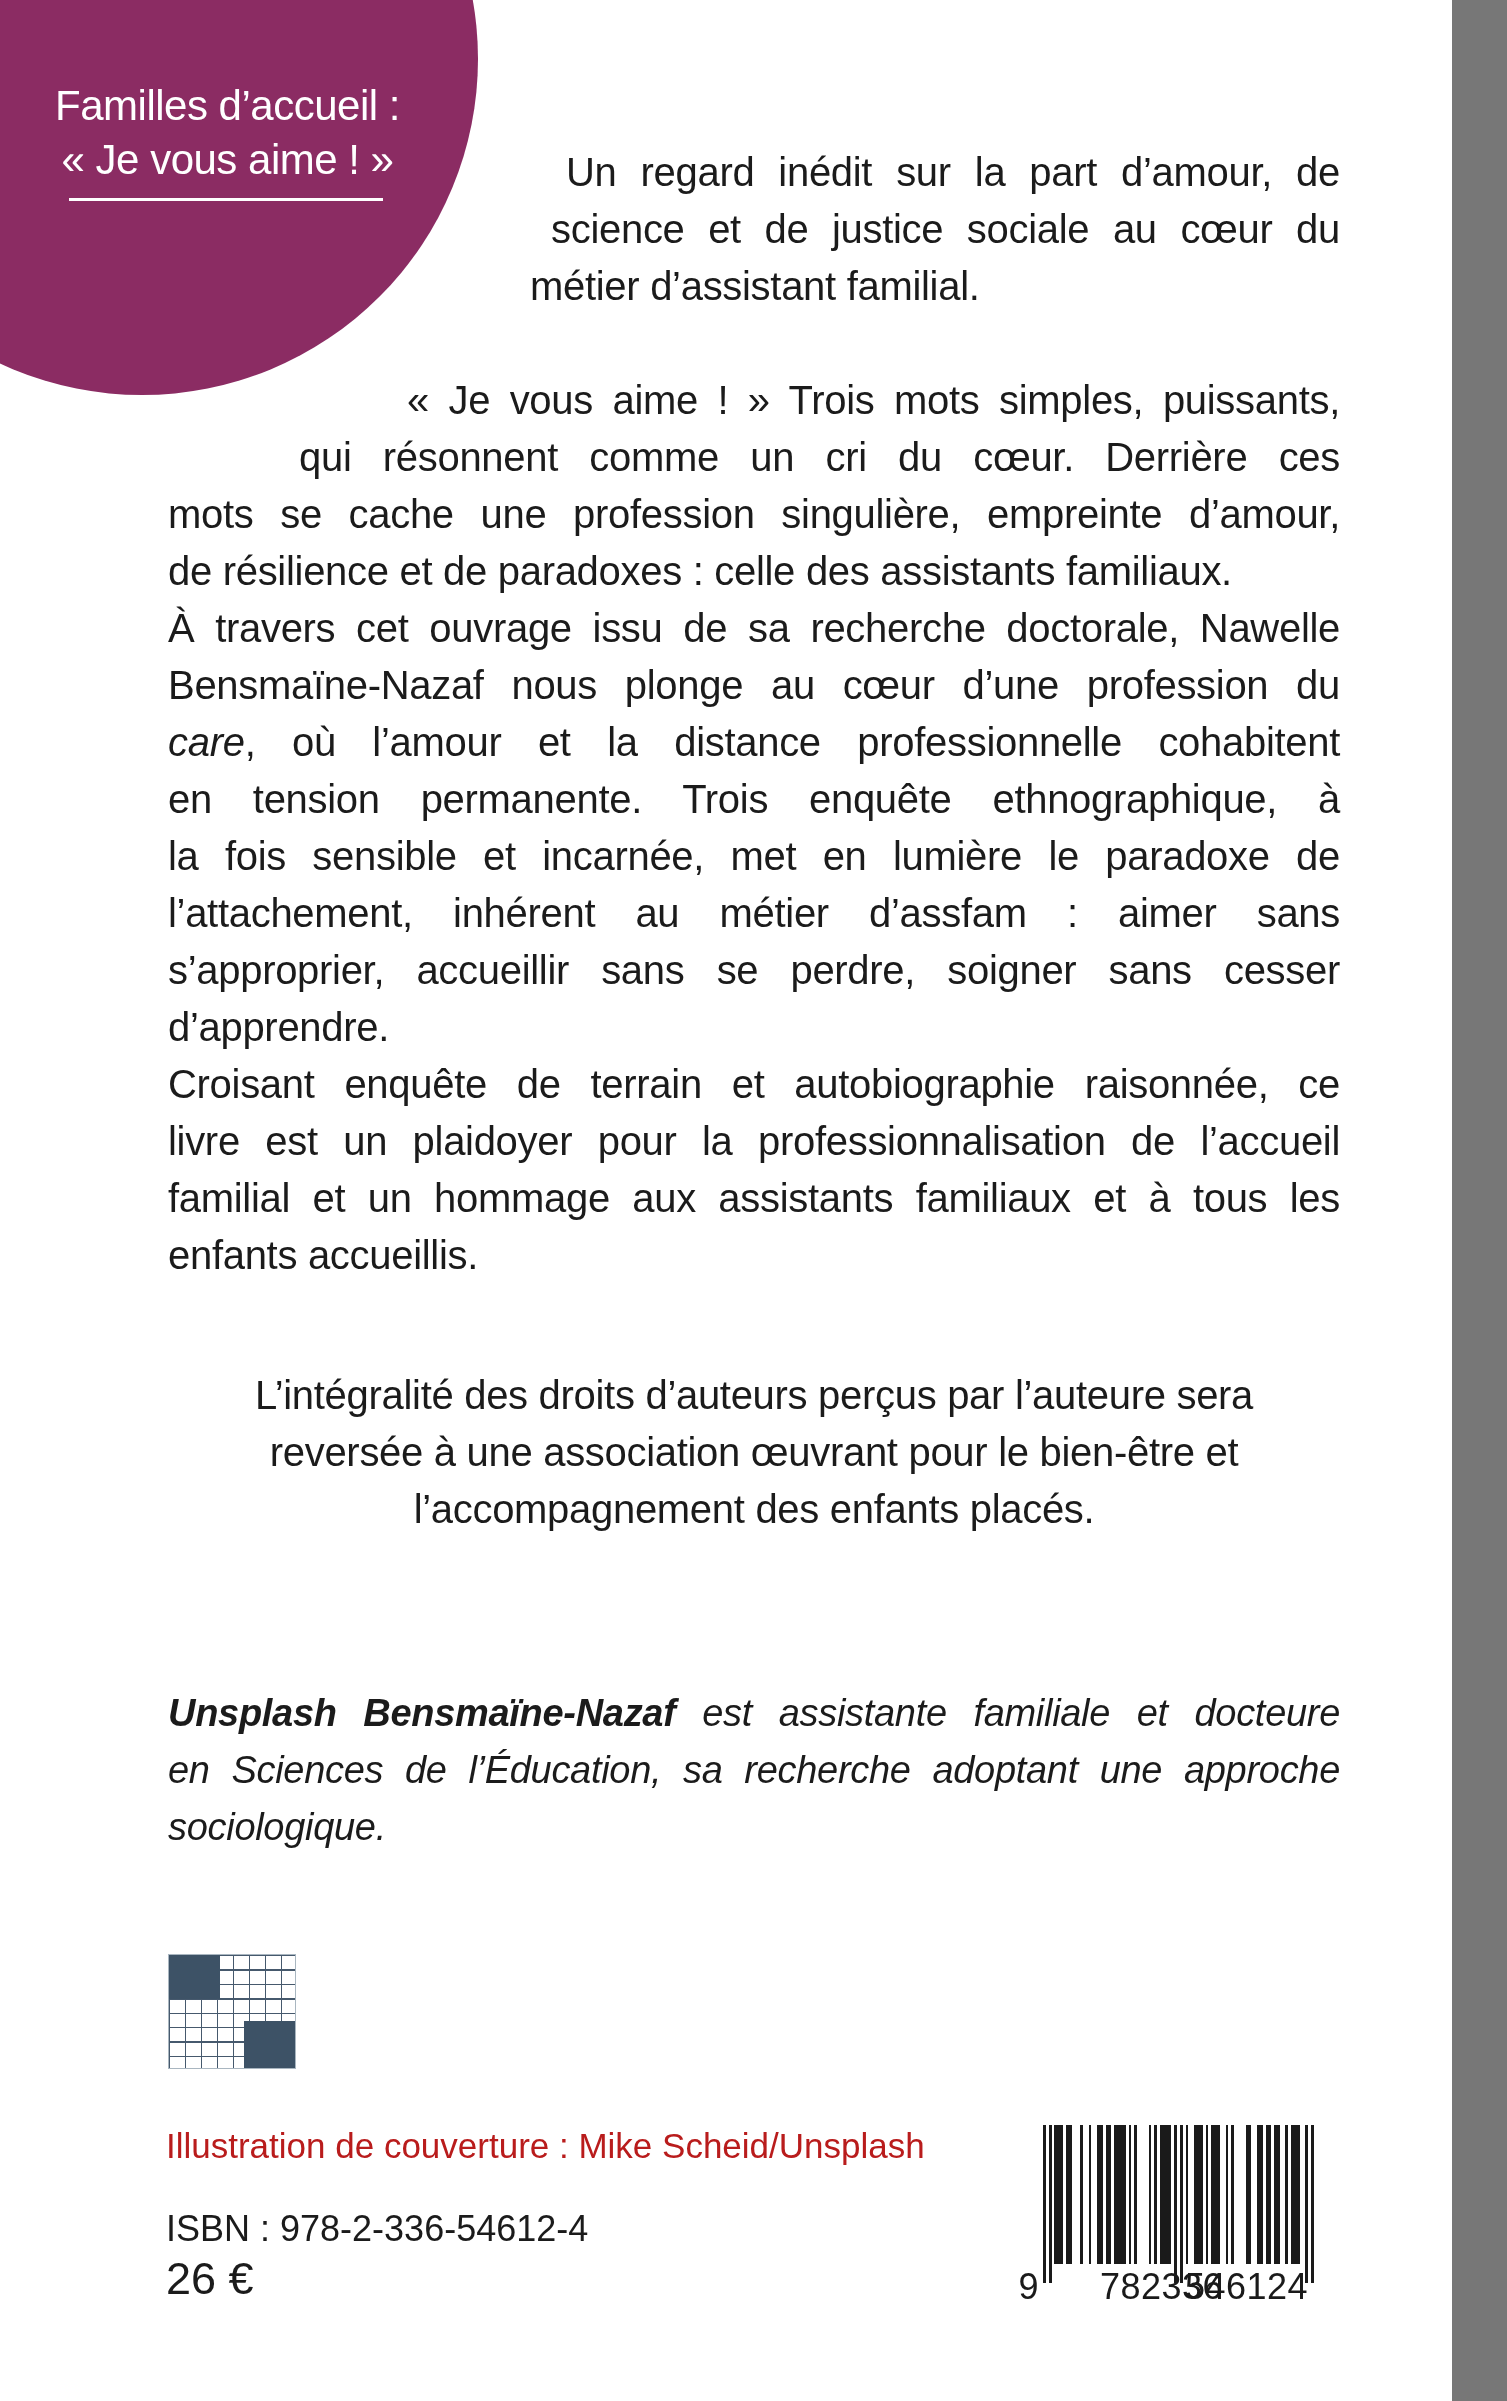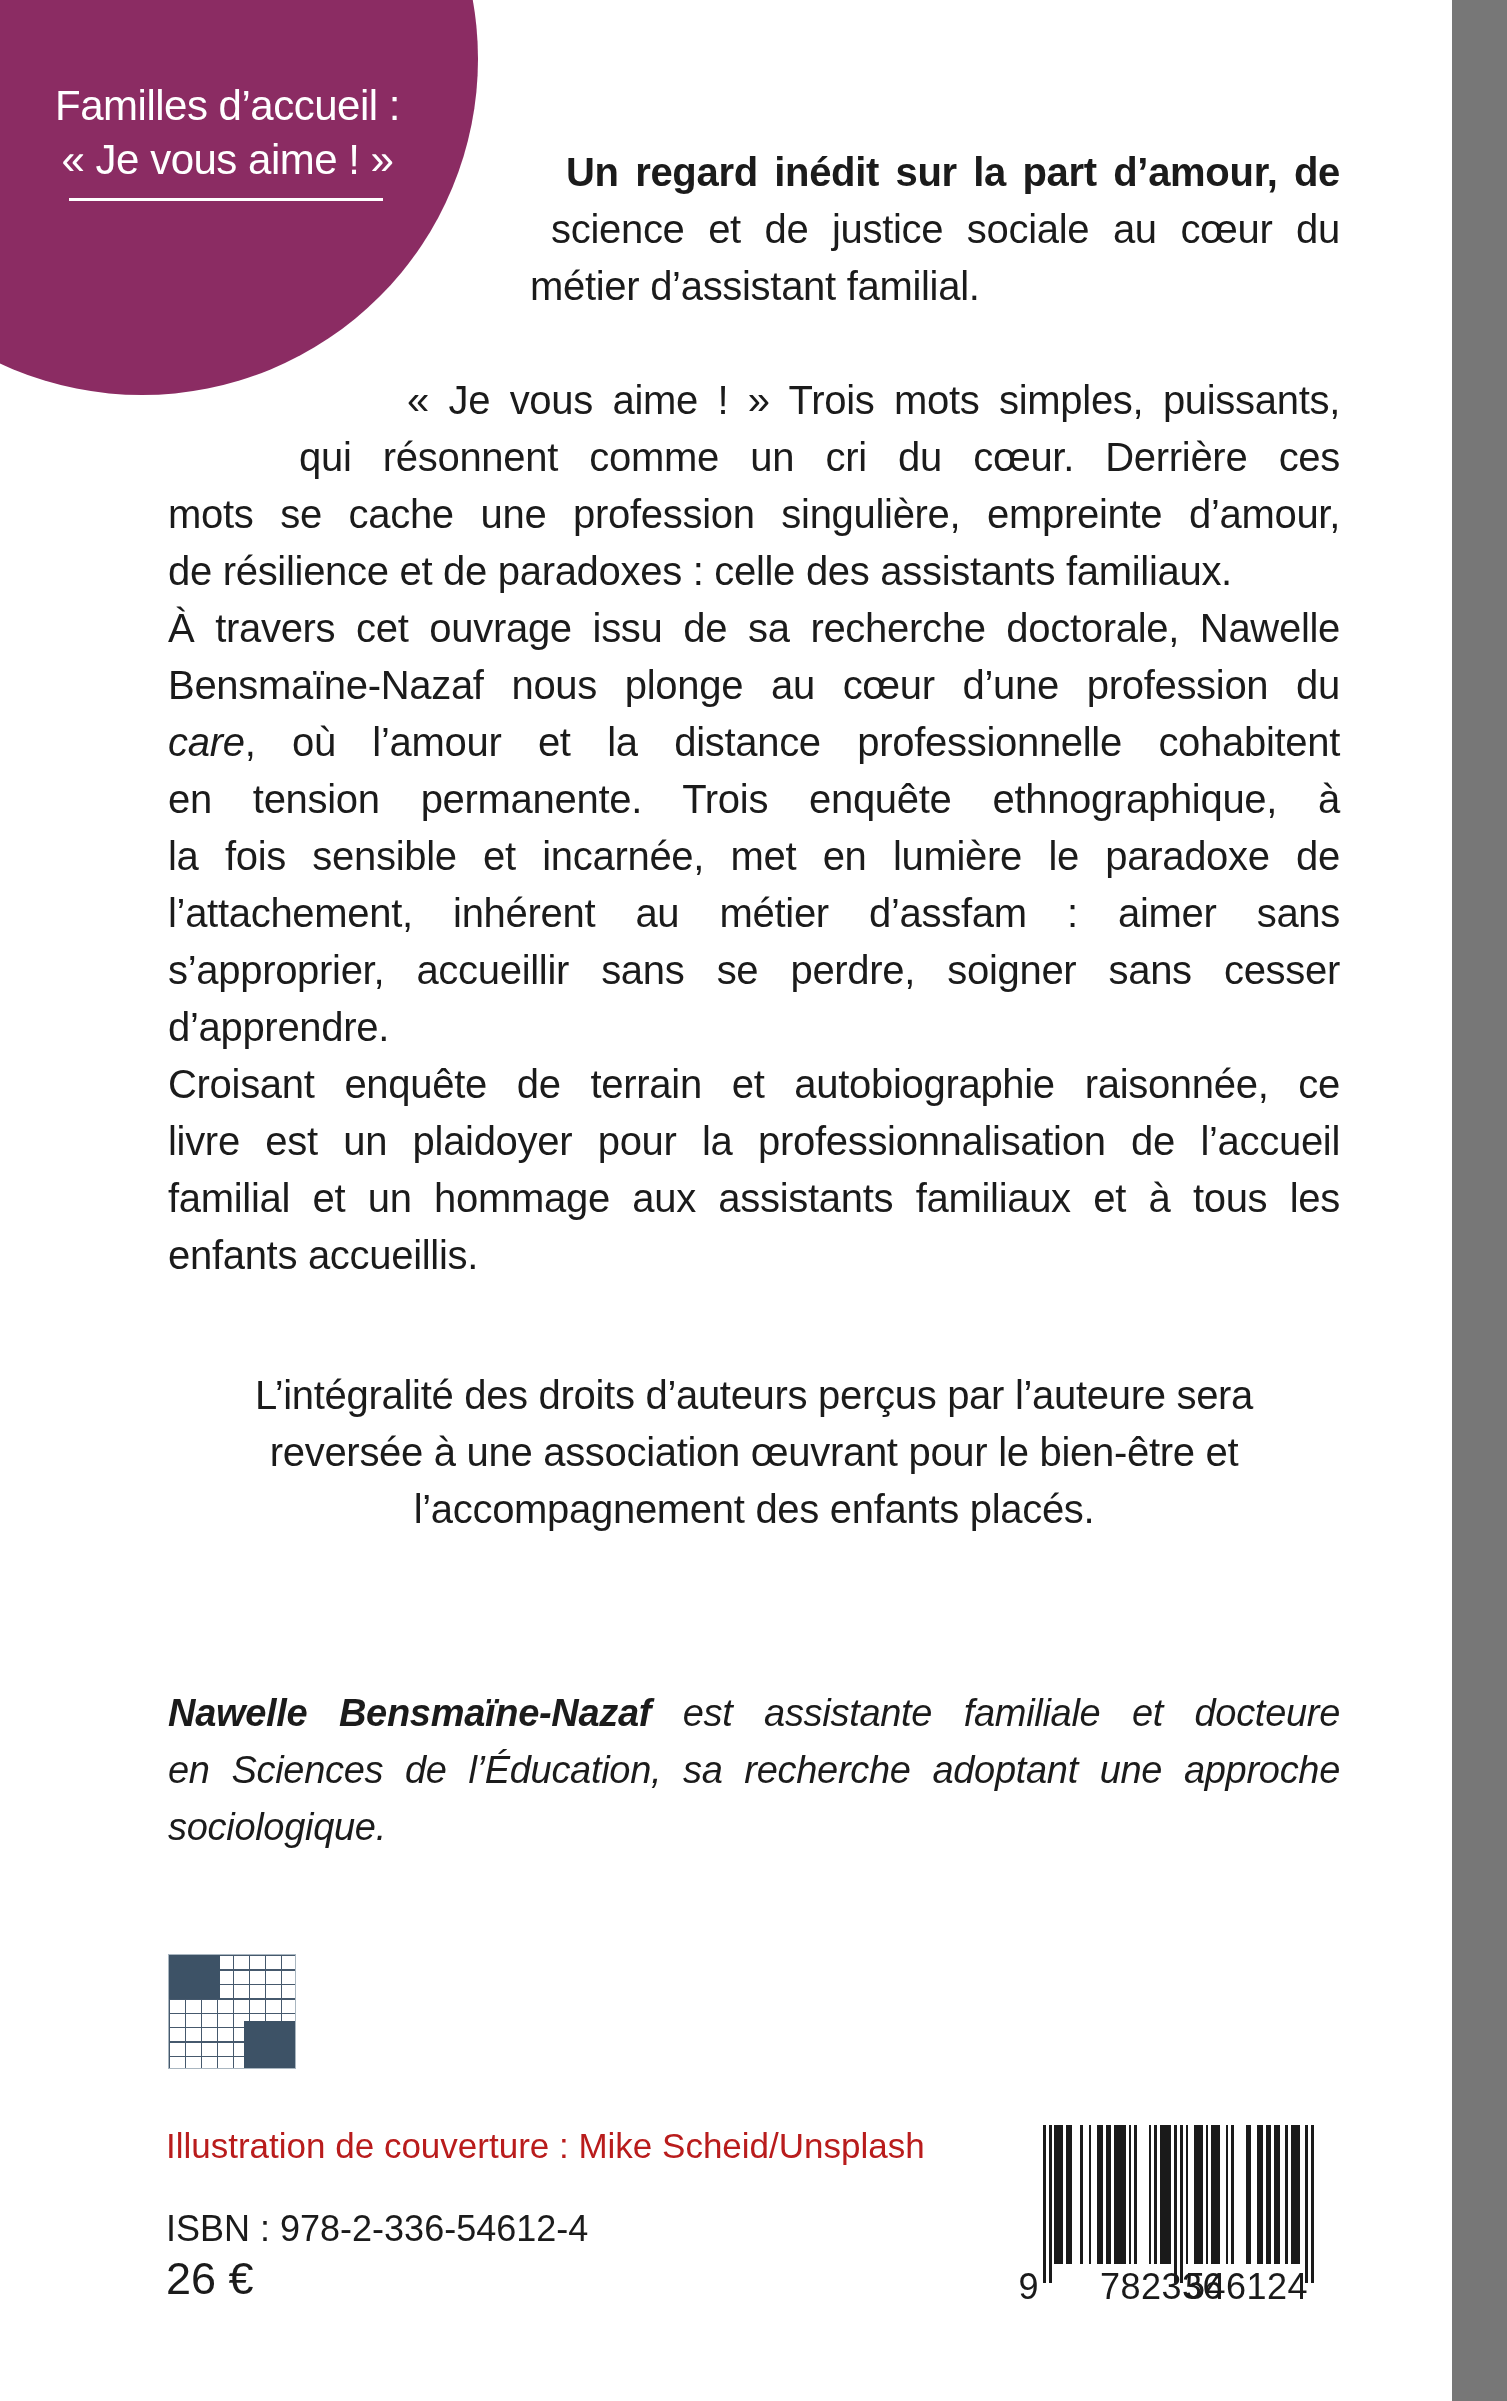--- a/index.html
+++ b/index.html
@@ -72,21 +72,21 @@
 
   <div class="circle"></div>
 
   <div class="badge-title">
     <div>Familles d’accueil :</div>
     <div>« Je vous aime ! »</div>
   </div>
   <div class="badge-rule"></div>
 
   <div class="body-block">
-      <div class="line just" style="margin-left: 398px; font-weight: bold;"><span>Un regard inédit sur la part d’amour, de</span></div>
+      <div class="line just" style="margin-left: 398px;"><span>Un regard inédit sur la part d’amour, de</span></div>
       <div class="line just" style="margin-left: 383px;"><span>science et de justice sociale au cœur du</span></div>
       <div class="line" style="margin-left: 362px;"><span>métier d’assistant familial.</span></div>
       <div class="line">&nbsp;</div>
       <div class="line just" style="margin-left: 239px;"><span>« Je vous aime ! » Trois mots simples, puissants,</span></div>
       <div class="line just" style="margin-left: 131px;"><span>qui résonnent comme un cri du cœur. Derrière ces</span></div>
       <div class="line just"><span>mots se cache une profession singulière, empreinte d’amour,</span></div>
       <div class="line"><span>de résilience et de paradoxes : celle des assistants familiaux.</span></div>
       <div class="line just"><span>À travers cet ouvrage issu de sa recherche doctorale, Nawelle</span></div>
       <div class="line just"><span>Bensmaïne-Nazaf nous plonge au cœur d’une profession du</span></div>
       <div class="line just"><span class="i">care</span><span>, où l’amour et la distance professionnelle cohabitent</span></div>
@@ -101,21 +101,21 @@
       <div class="line"><span>enfants accueillis.</span></div>
     </div>
 
   <div class="donation">
       <div class="line"><span>L’intégralité des droits d’auteurs perçus par l’auteure sera</span></div>
       <div class="line"><span>reversée à une association œuvrant pour le bien-être et</span></div>
       <div class="line"><span>l’accompagnement des enfants placés.</span></div>
     </div>
 
   <div class="bio">
-      <div class="line just"><span class="b">Nawelle Bensmaïne-Nazaf</span><span> est assistante familiale et docteure</span></div>
+      <div class="line just"><span class="b">Unsplash Bensmaïne-Nazaf</span><span> est assistante familiale et docteure</span></div>
       <div class="line just"><span>en Sciences de l’Éducation, sa recherche adoptant une approche</span></div>
       <div class="line"><span>sociologique.</span></div>
     </div>
 
   <div class="logo">
     <div class="sq tl"></div>
     <div class="sq br"></div>
   </div>
 
   <div class="credit">Illustration de couverture : Mike Scheid/Unsplash</div>

